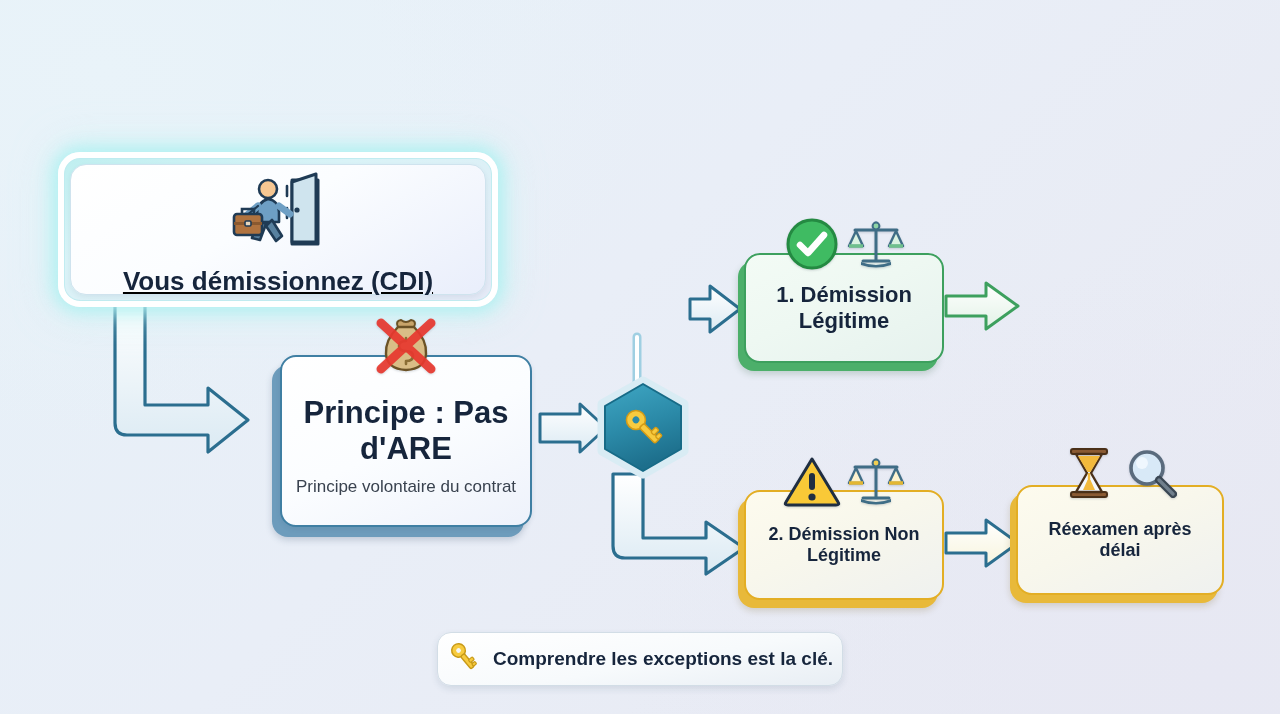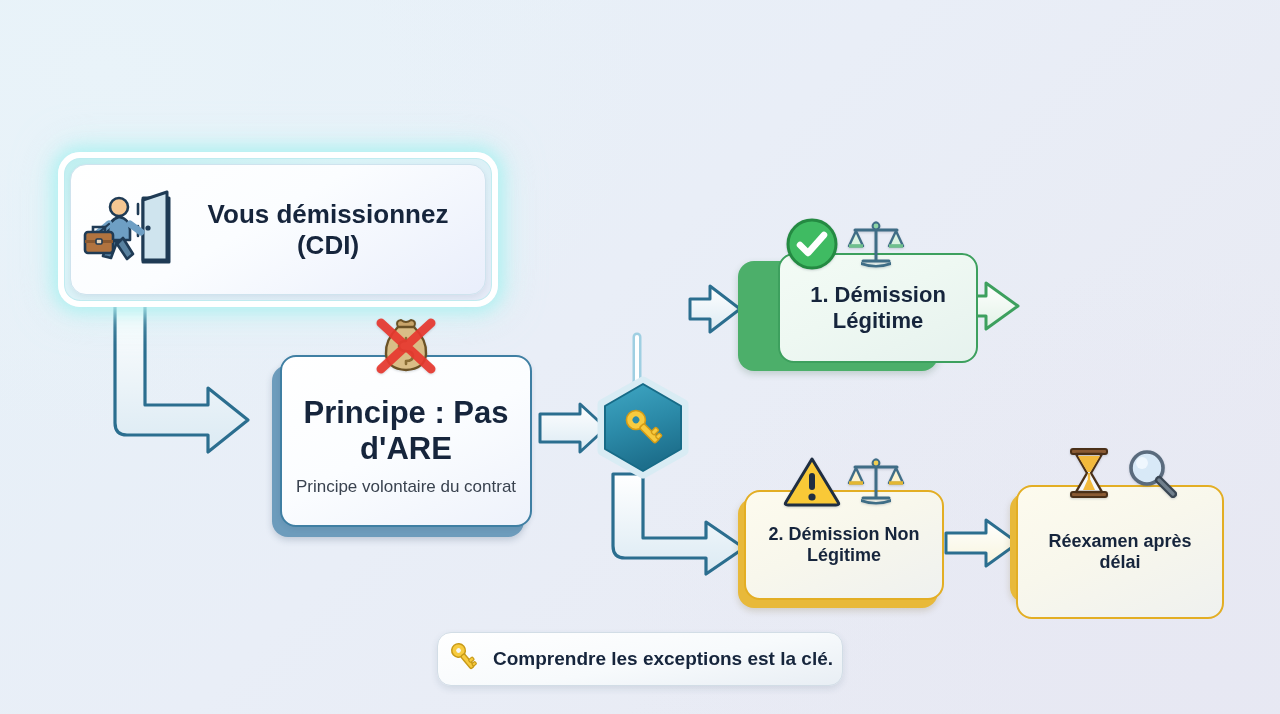--- a/index.html
+++ b/index.html
@@ -76,21 +76,21 @@
       0 0 34px 10px rgba(200,245,245,.55),
       inset 0 0 0 1px rgba(190,235,240,.9);
     background: linear-gradient(160deg, #bfeff0 0%, #d9f3f7 35%, #e4e9f6 100%);
     z-index: 1;
   }
   #n-resign .card {
     margin: 12px; width: calc(100% - 24px); height: calc(100% - 24px);
     background: linear-gradient(150deg, #ffffff 0%, #fbfdff 45%, #e9eefb 100%);
     border: 1.5px solid #cfe3ee;
     box-shadow: 0 2px 5px rgba(40,70,100,.07);
-    flex-direction: row; gap: 4px;
+    flex-direction: column; gap: 4px; text-decoration: underline;
   }
   #n-resign .lbl { font-size: 26px; }
 
   
   #n-principe { left: 280px; top: 355px; width: 252px; height: 172px; }
   #n-principe .backing {
     left: -8px; top: 10px; width: 252px; height: 172px;
     background: #6d9cbc;
     box-shadow: 0 3px 7px rgba(40,70,100,.22);
   }
@@ -112,41 +112,40 @@
     border-radius: 12px;
     box-shadow: 0 2px 4px rgba(40,70,100,.13);
   }
   #n-exceptions .lbl { font-size: 16px; }
 
   
   .green .backing { background: #4caf6a; box-shadow: 0 3px 7px rgba(40,90,60,.22); }
   .green .card {
     background: linear-gradient(155deg,#f3fbf5 0%, #eef8f2 45%, #e6f2ee 100%);
     border: 2px solid #3da05e;
-    margin-left: 34px;
   }
   .green .lbl { font-size: 22px; }
   #n-legit { left: 744px; top: 253px; width: 200px; height: 110px; }
   #n-legit .backing { left: -6px; top: 8px; width: 200px; height: 110px; }
   #n-legit .iconrow { left: 0; right: 0; top: -38px; }
   #n-droit { left: 1016px; top: 248px; width: 208px; height: 110px; }
   #n-droit .backing { left: -6px; top: 8px; width: 208px; height: 110px; }
   #n-droit .iconrow { left: 0; right: 0; top: -40px; }
 
   
   .yellow .backing { background: #e8b93a; box-shadow: 0 3px 7px rgba(110,85,20,.20); }
   .yellow .card {
     background: linear-gradient(155deg,#fdfbee 0%, #f8f7ec 45%, #eff1ef 100%);
     border: 2px solid #e3ae24;
   }
   .yellow .lbl { font-size: 18px; }
   #n-nonlegit { left: 744px; top: 490px; width: 200px; height: 110px; }
   #n-nonlegit .backing { left: -6px; top: 8px; width: 200px; height: 110px; }
   #n-nonlegit .iconrow { left: 0; right: 0; top: -38px; }
-  #n-reexamen { left: 1016px; top: 485px; width: 208px; height: 134px; }
+  #n-reexamen { left: 1016px; top: 485px; width: 208px; height: 110px; }
   #n-reexamen .backing { left: -6px; top: 8px; width: 208px; height: 110px; }
   #n-reexamen .iconrow { left: 0; right: 0; top: -40px; }
 
   
   #footer {
     position: absolute; left: 437px; top: 632px; width: 406px; height: 54px;
     border-radius: 14px;
     background: linear-gradient(170deg,#ffffff 0%, #f7fafc 55%, #e8eef4 100%);
     border: 1.5px solid #d2dde6;
     box-shadow: 0 3px 7px rgba(40,70,100,.12);

